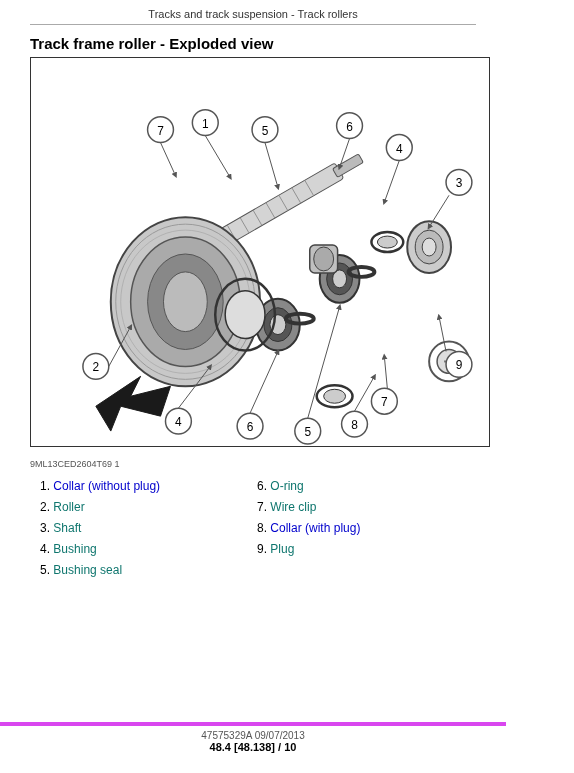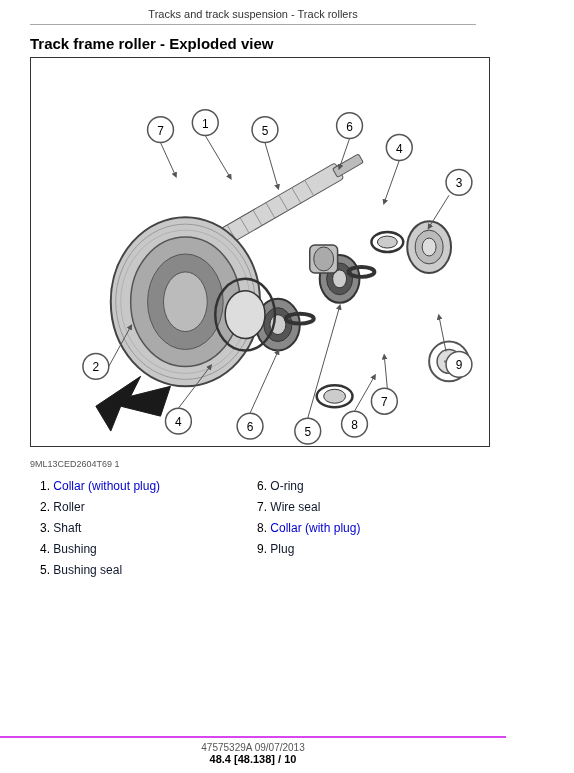--- a/index.html
+++ b/index.html
@@ -72,31 +72,31 @@
 
     .part-num {
       color: #000;
     }
 
     .part-name-blue {
       color: #0000cc;
     }
 
     .part-name-black {
-      color: #0f172a;
+      color: #0f766e;
     }
 
     .bottom-footer {
       position: absolute;
       bottom: 0;
       left: 0;
       right: 0;
-      border-top: 2px solid #d946ef;
+      border-top: 4px solid #d946ef;
       text-align: center;
-      padding: 4px 0 8px 0;
+      padding: 4px 0 20px 0;
     }
 
     .footer-doc {
       font-size: 10px;
       color: #555;
     }
 
     .footer-page {
       font-size: 11px;
       font-weight: bold;
@@ -287,21 +287,21 @@
       </div>
     </div>
 
     <div class="parts-column">
       <div class="part-item">
         <span class="part-num">6.</span>
         <span class="part-name-black"> O-ring</span>
       </div>
       <div class="part-item">
         <span class="part-num">7.</span>
-        <span class="part-name-black"> Wire seal</span>
+        <span class="part-name-black"> Wire clip</span>
       </div>
       <div class="part-item">
         <span class="part-num">8.</span>
         <span class="part-name-blue"> Collar (with plug)</span>
       </div>
       <div class="part-item">
         <span class="part-num">9.</span>
         <span class="part-name-black"> Plug</span>
       </div>
     </div>

